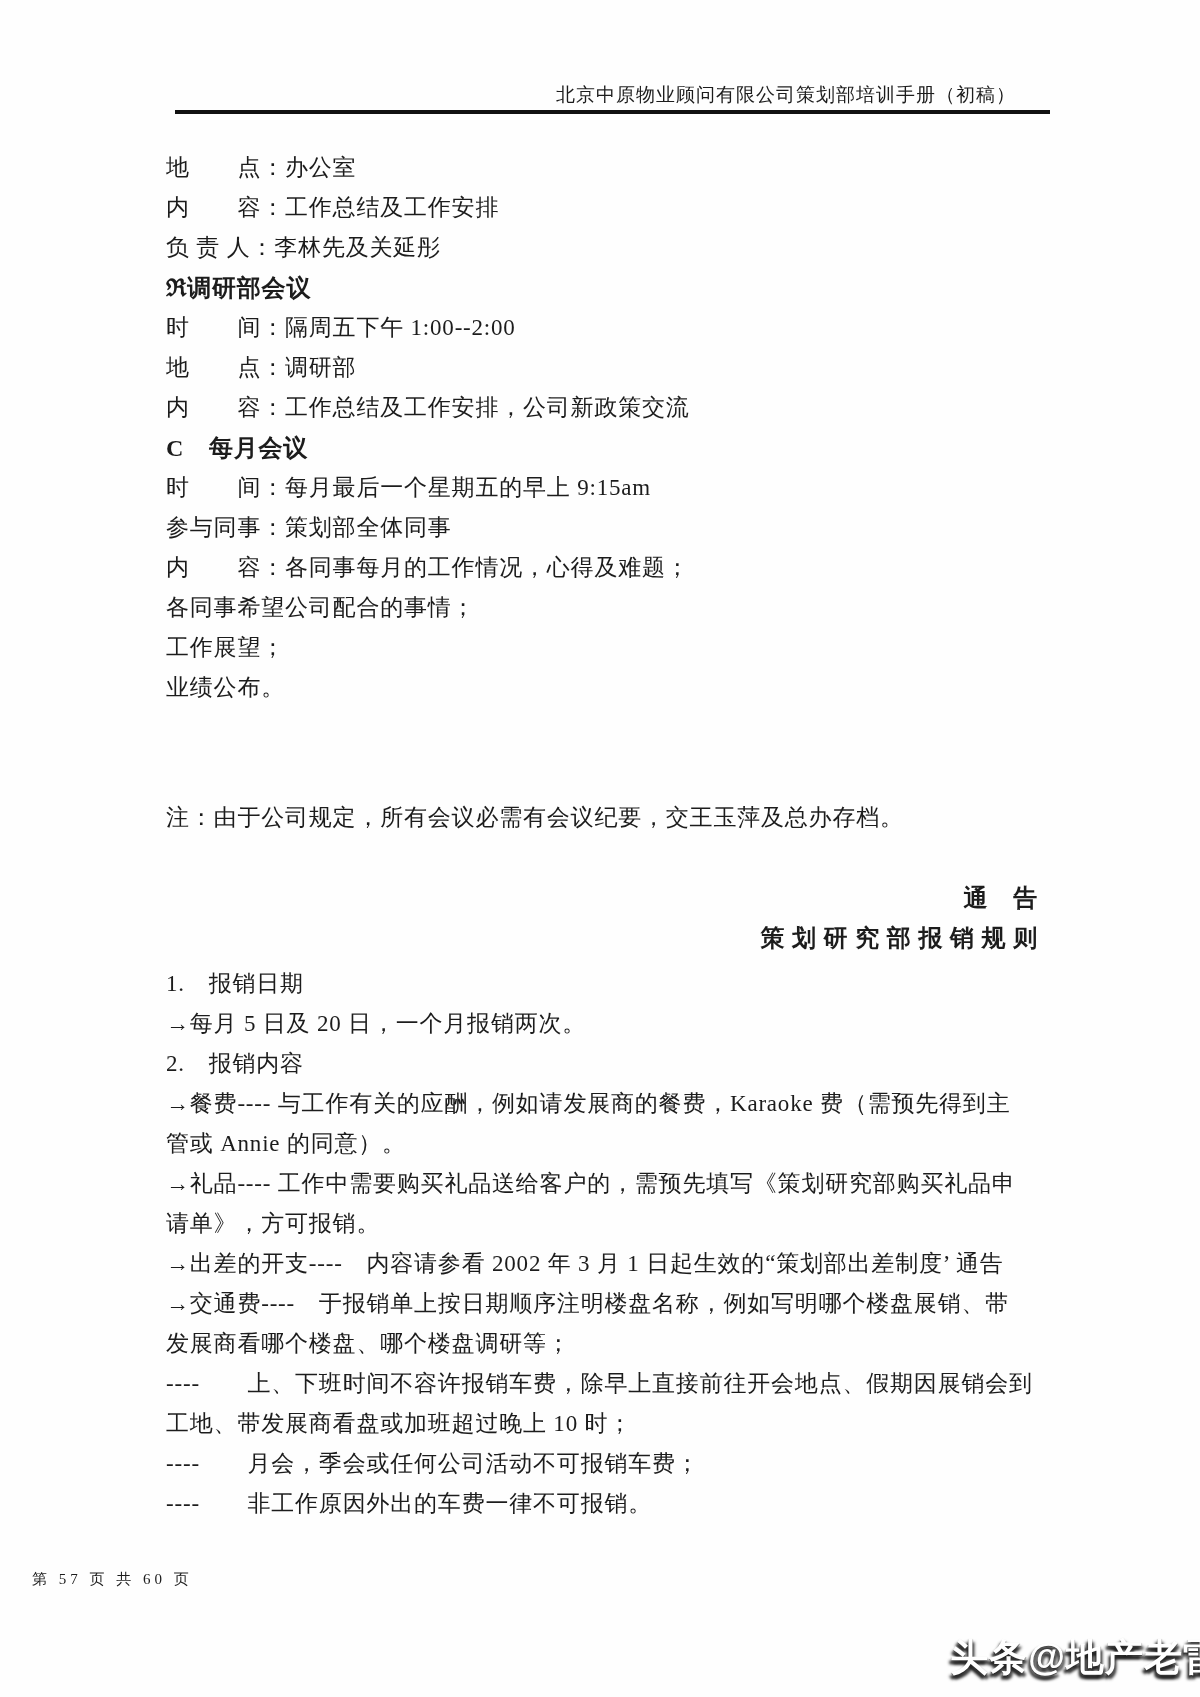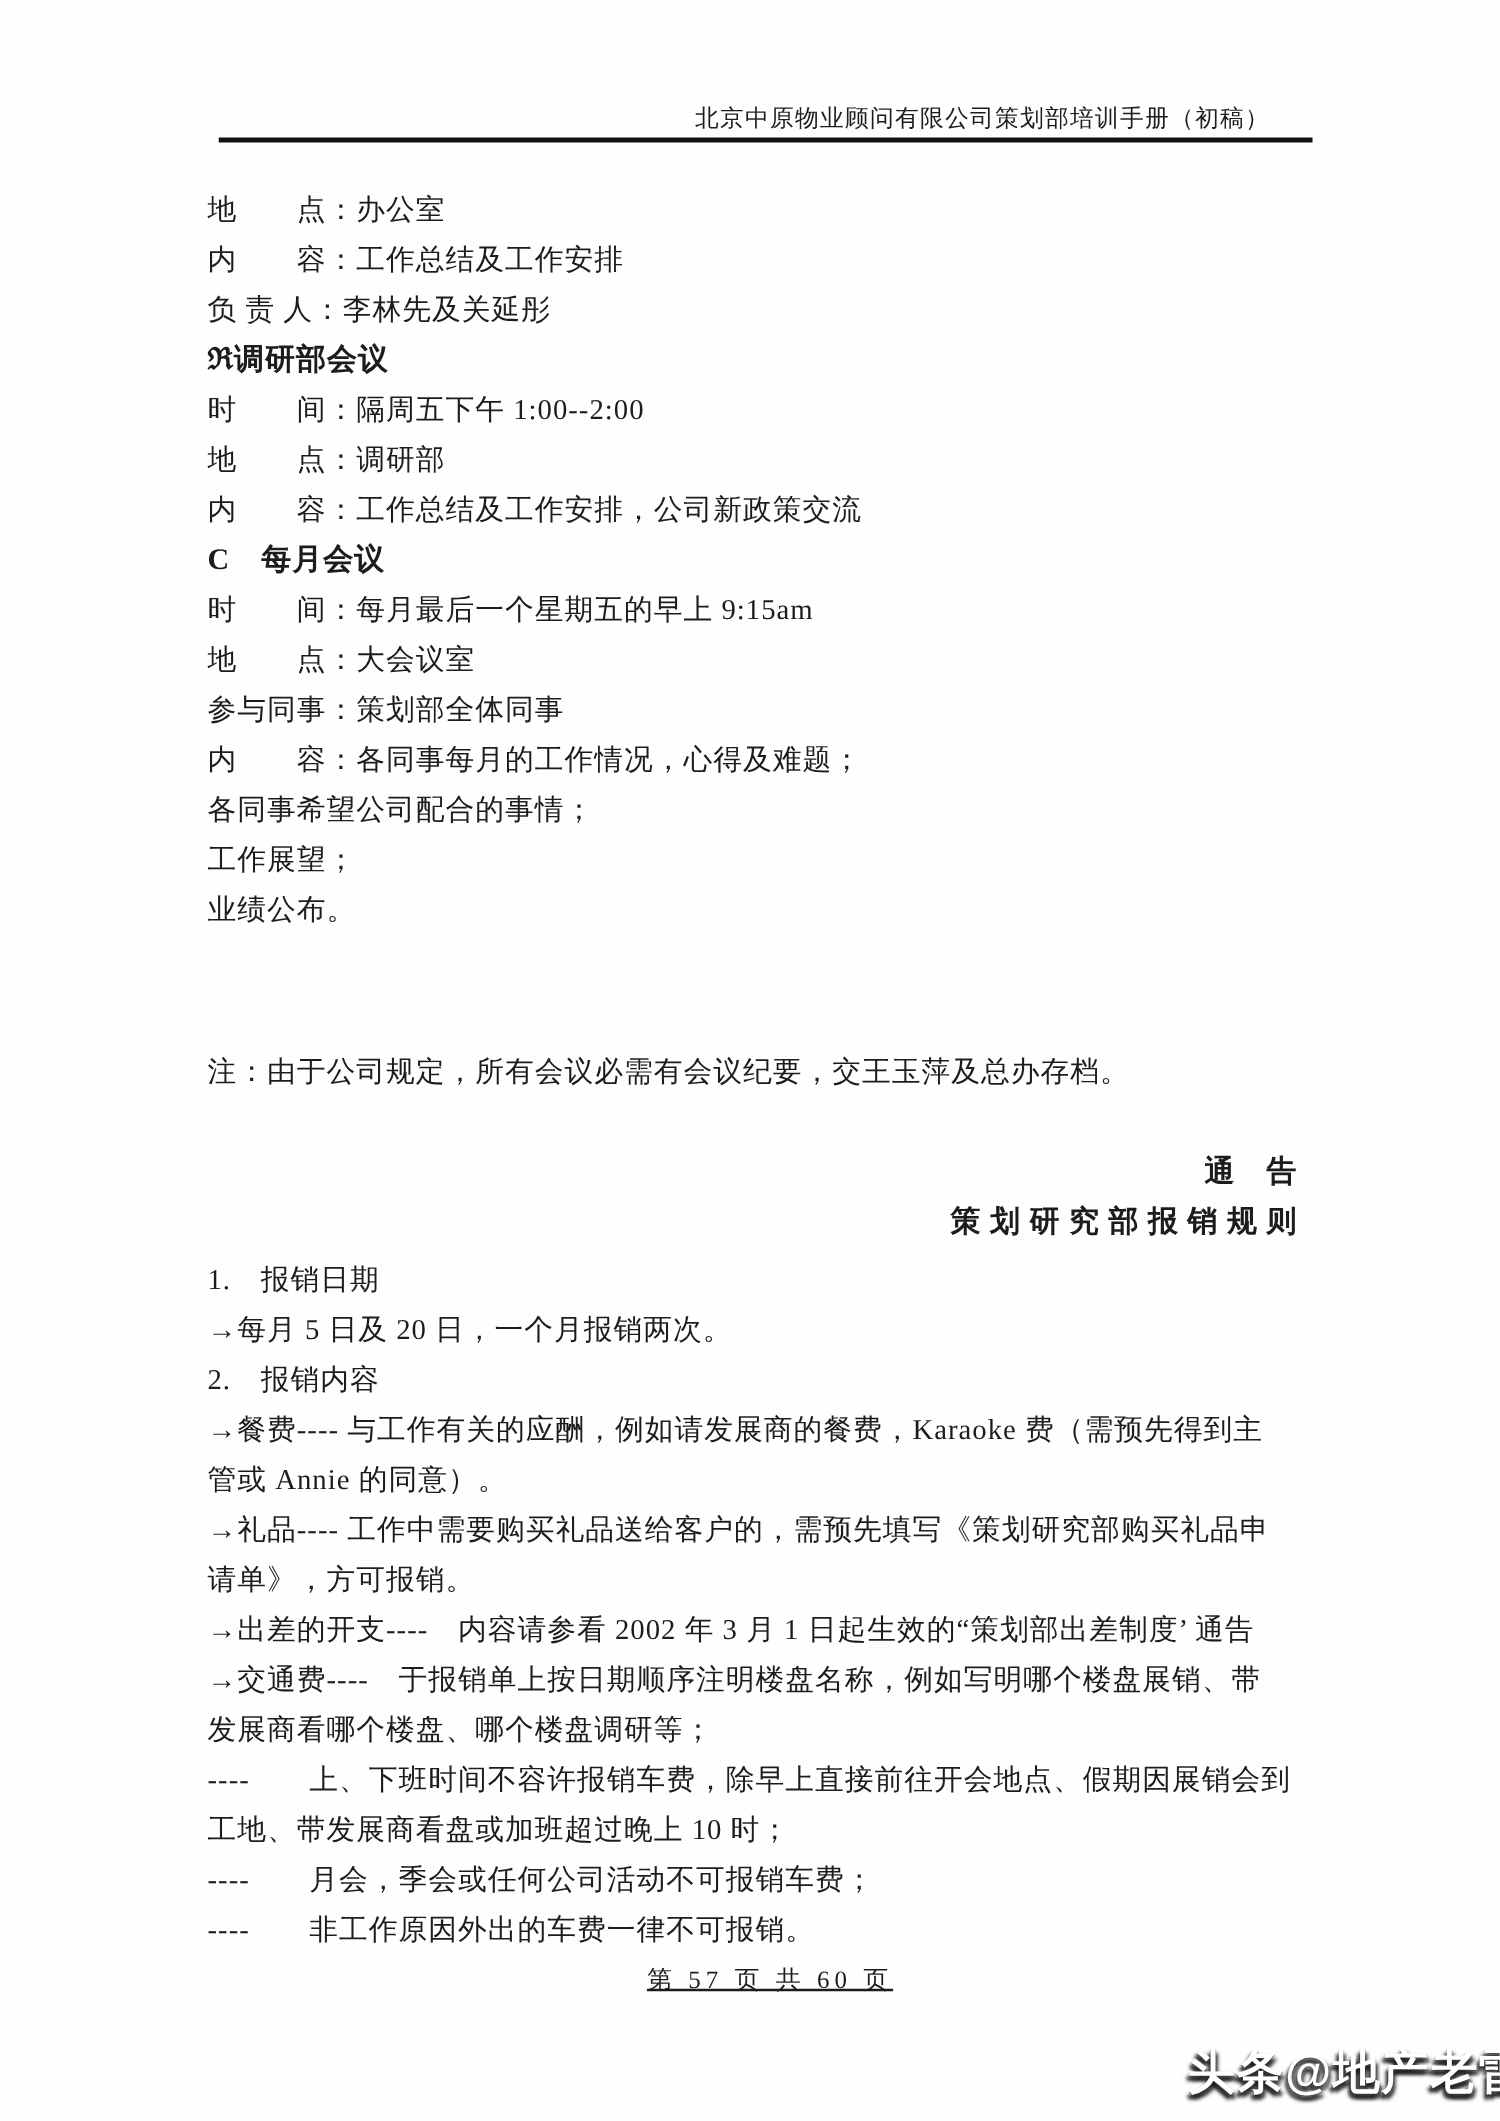--- a/index.html
+++ b/index.html
@@ -55,25 +55,24 @@
   }
   .gap { width: 100%; }
   
   .footer {
     position: absolute;
     left: 0;
     top: 1570px;
     width: 1200px;
     padding-left: 32px;
     box-sizing: border-box;
-    text-align: center;
-    font-size: 20px;
+    text-align: left;
+    font-size: 15px;
     letter-spacing: 4px;
     white-space: nowrap;
-    text-decoration: underline;
   }
   
   .watermark {
     position: absolute;
     left: 950px;
     top: 1632px;
     font-family: "Liberation Sans", "DejaVu Sans", sans-serif;
     font-weight: bold;
     font-size: 38px;
     letter-spacing: 1px;
@@ -97,21 +96,20 @@
   <div class="doc-body">
       <div class="line">地　　点：办公室</div>
       <div class="line">内　　容：工作总结及工作安排</div>
       <div class="line">负 责 人：李林先及关延彤</div>
       <div class="line bold">ℜ调研部会议</div>
       <div class="line">时　　间：隔周五下午 1:00--2:00</div>
       <div class="line">地　　点：调研部</div>
       <div class="line">内　　容：工作总结及工作安排，公司新政策交流</div>
       <div class="line bold">C　每月会议</div>
       <div class="line">时　　间：每月最后一个星期五的早上 9:15am</div>
-      <div class="line">地　　点：大会议室</div>
       <div class="line">参与同事：策划部全体同事</div>
       <div class="line">内　　容：各同事每月的工作情况，心得及难题；</div>
       <div class="line">各同事希望公司配合的事情；</div>
       <div class="line">工作展望；</div>
       <div class="line">业绩公布。</div>
       <div class="gap" style="height: 90px;"></div>
       <div class="line">注：由于公司规定，所有会议必需有会议纪要，交王玉萍及总办存档。</div>
       <div class="gap" style="height: 40px;"></div>
       <div class="line bold center">通　告</div>
       <div class="line bold center underline">策 划 研 究 部 报 销 规 则</div>

